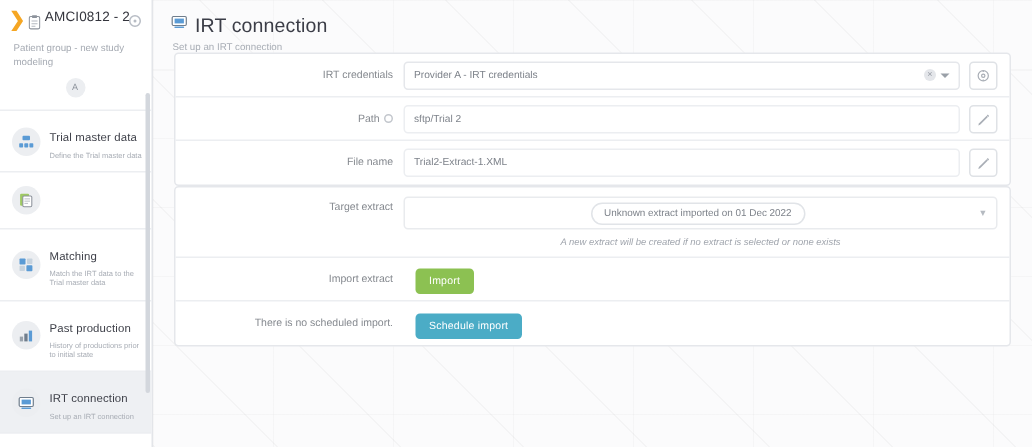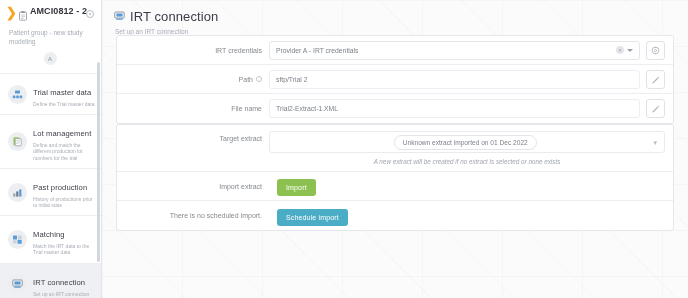--- a/index.html
+++ b/index.html
@@ -27,21 +27,21 @@
     position: relative;
     min-height: 64px;
   }
   .study-titleline { display: flex; align-items: flex-start; gap: 2px; }
   .chev-orange {
     color: #f5a623; font-size: 13px; line-height: 11px;
     font-weight: bold; flex: 0 0 auto; margin-top: 1px;
   }
   .clip-icon { flex: 0 0 auto; margin-top: 1px; }
   .study-name {
-    font-size: 9px; color: #33343c; font-weight: 700;
+    font-size: 9px; color: #33343c; font-weight: 400;
     line-height: 10.5px; letter-spacing: .1px;
     padding-left: 1px; word-break: break-word; flex: 1 1 auto;
   }
   .study-gear {
     position: absolute; right: 7px; top: 10px;
     width: 8px; height: 8px; border-radius: 50%;
     border: 1px solid #b7bcc4;
   }
   .study-gear::after{
     content:""; position:absolute; left:2px; top:2px;
@@ -226,52 +226,48 @@
     <div class="nav-item">
       <span class="nav-ic">
         <svg width="11" height="11" viewBox="0 0 11 11">
           <rect x="1.4" y="1.2" width="6" height="8" rx="0.8" fill="#9fc963"></rect>
           <rect x="3.2" y="2.6" width="6" height="7.2" rx="0.8" fill="#ffffff" stroke="#8d939c" stroke-width="0.7"></rect>
           <line x1="4.3" y1="4.6" x2="8" y2="4.6" stroke="#b3b8bf" stroke-width="0.6"></line>
           <line x1="4.3" y1="6.1" x2="8" y2="6.1" stroke="#b3b8bf" stroke-width="0.6"></line>
           <line x1="4.3" y1="7.6" x2="6.7" y2="7.6" stroke="#b3b8bf" stroke-width="0.6"></line>
         </svg>
       </span>
-      <span class="nav-txt">
-        <span class="nav-label">Lot management</span>
-        <span class="nav-desc" style="display:block">Define and match the different production lot numbers for the trial</span>
-      </span>
-    </div>
-
-    <div class="nav-item">
-      <span class="nav-ic">
-        <svg width="11" height="11" viewBox="0 0 11 11">
-          <rect x="1.2" y="6.4" width="2.2" height="3.2" fill="#9aa3ad"></rect>
-          <rect x="4.2" y="4.4" width="2.2" height="5.2" fill="#6f7d8c"></rect>
-          <rect x="7.2" y="2.4" width="2.2" height="7.2" fill="#5b9bd5"></rect>
-        </svg>
-      </span>
-      <span class="nav-txt">
-        <span class="nav-label">Past production</span>
-        <span class="nav-desc" style="display:block">History of productions prior to initial state</span>
-      </span>
     </div>
 
     <div class="nav-item">
       <span class="nav-ic">
         <svg width="11" height="11" viewBox="0 0 11 11">
           <rect x="1" y="1.4" width="4" height="4" rx="0.5" fill="#5b9bd5"></rect>
           <rect x="6" y="1.4" width="3.6" height="3.6" rx="0.5" fill="#c7d3de"></rect>
           <rect x="1" y="6.2" width="3.6" height="3.4" rx="0.5" fill="#c7d3de"></rect>
           <rect x="5.6" y="5.8" width="4" height="4" rx="0.5" fill="#5b9bd5"></rect>
         </svg>
       </span>
       <span class="nav-txt">
         <span class="nav-label">Matching</span>
         <span class="nav-desc" style="display:block">Match the IRT data to the Trial master data</span>
+      </span>
+    </div>
+
+    <div class="nav-item">
+      <span class="nav-ic">
+        <svg width="11" height="11" viewBox="0 0 11 11">
+          <rect x="1.2" y="6.4" width="2.2" height="3.2" fill="#9aa3ad"></rect>
+          <rect x="4.2" y="4.4" width="2.2" height="5.2" fill="#6f7d8c"></rect>
+          <rect x="7.2" y="2.4" width="2.2" height="7.2" fill="#5b9bd5"></rect>
+        </svg>
+      </span>
+      <span class="nav-txt">
+        <span class="nav-label">Past production</span>
+        <span class="nav-desc" style="display:block">History of productions prior to initial state</span>
       </span>
     </div>
 
     <div class="nav-item active">
       <span class="nav-ic">
         <svg width="11" height="11" viewBox="0 0 11 11">
           <rect x="0.8" y="2" width="9.4" height="6" rx="0.8" fill="#ffffff" stroke="#6f7d8c" stroke-width="0.8"></rect>
           <rect x="2.4" y="3.4" width="6.2" height="3.2" fill="#5b9bd5"></rect>
           <rect x="2.2" y="8.6" width="6.6" height="1.1" rx="0.5" fill="#5b9bd5"></rect>
         </svg>

